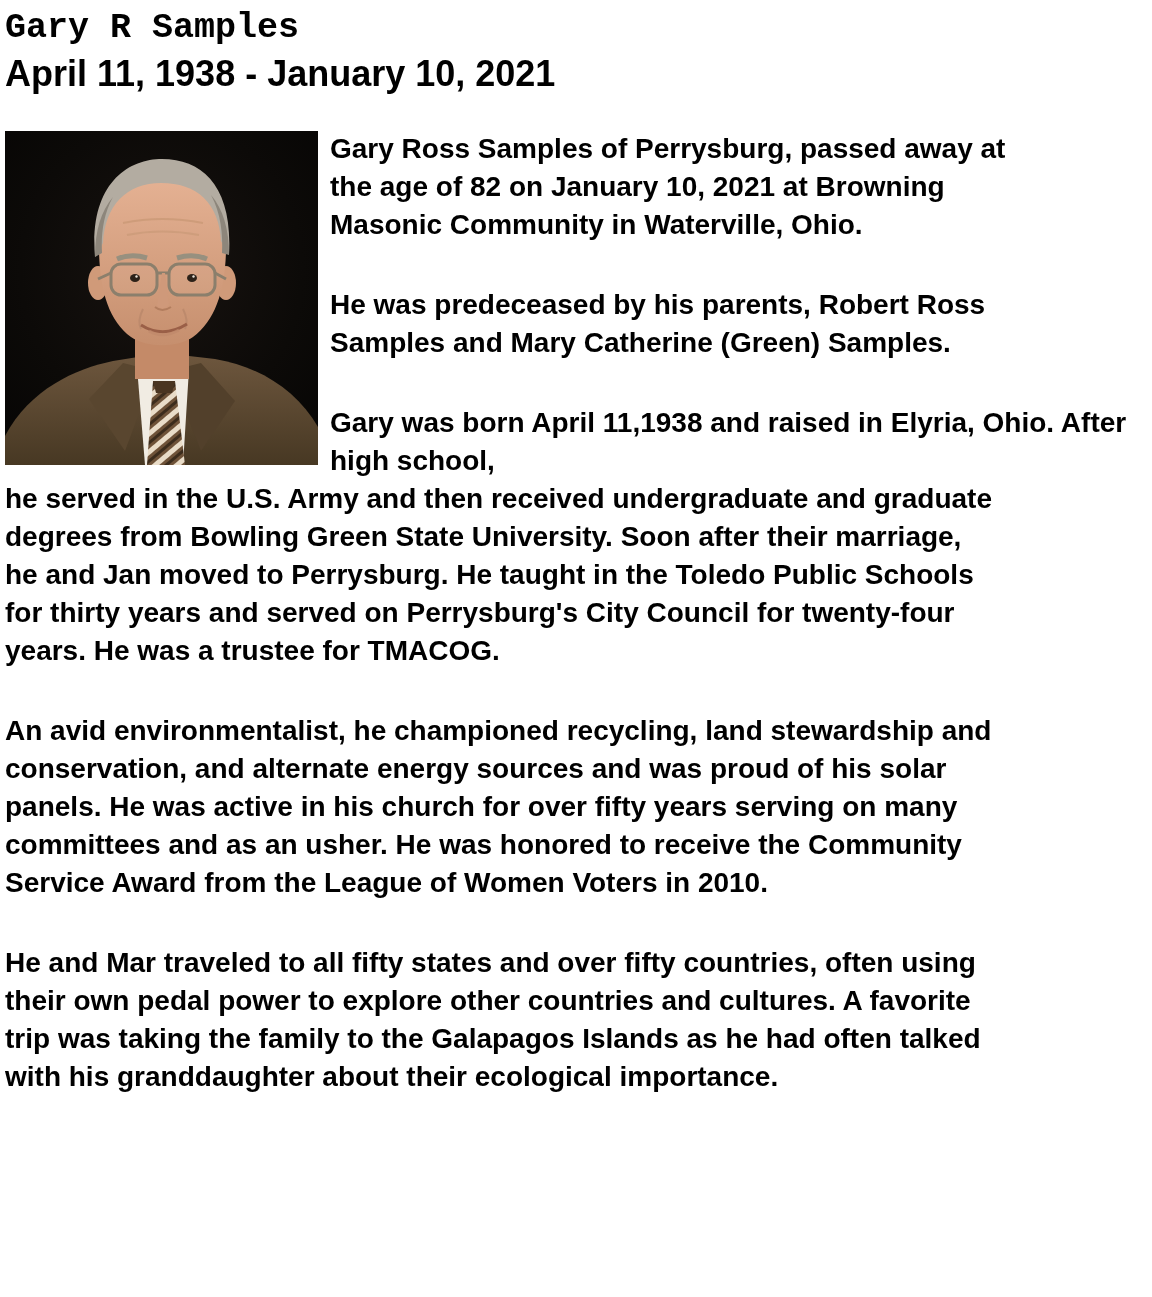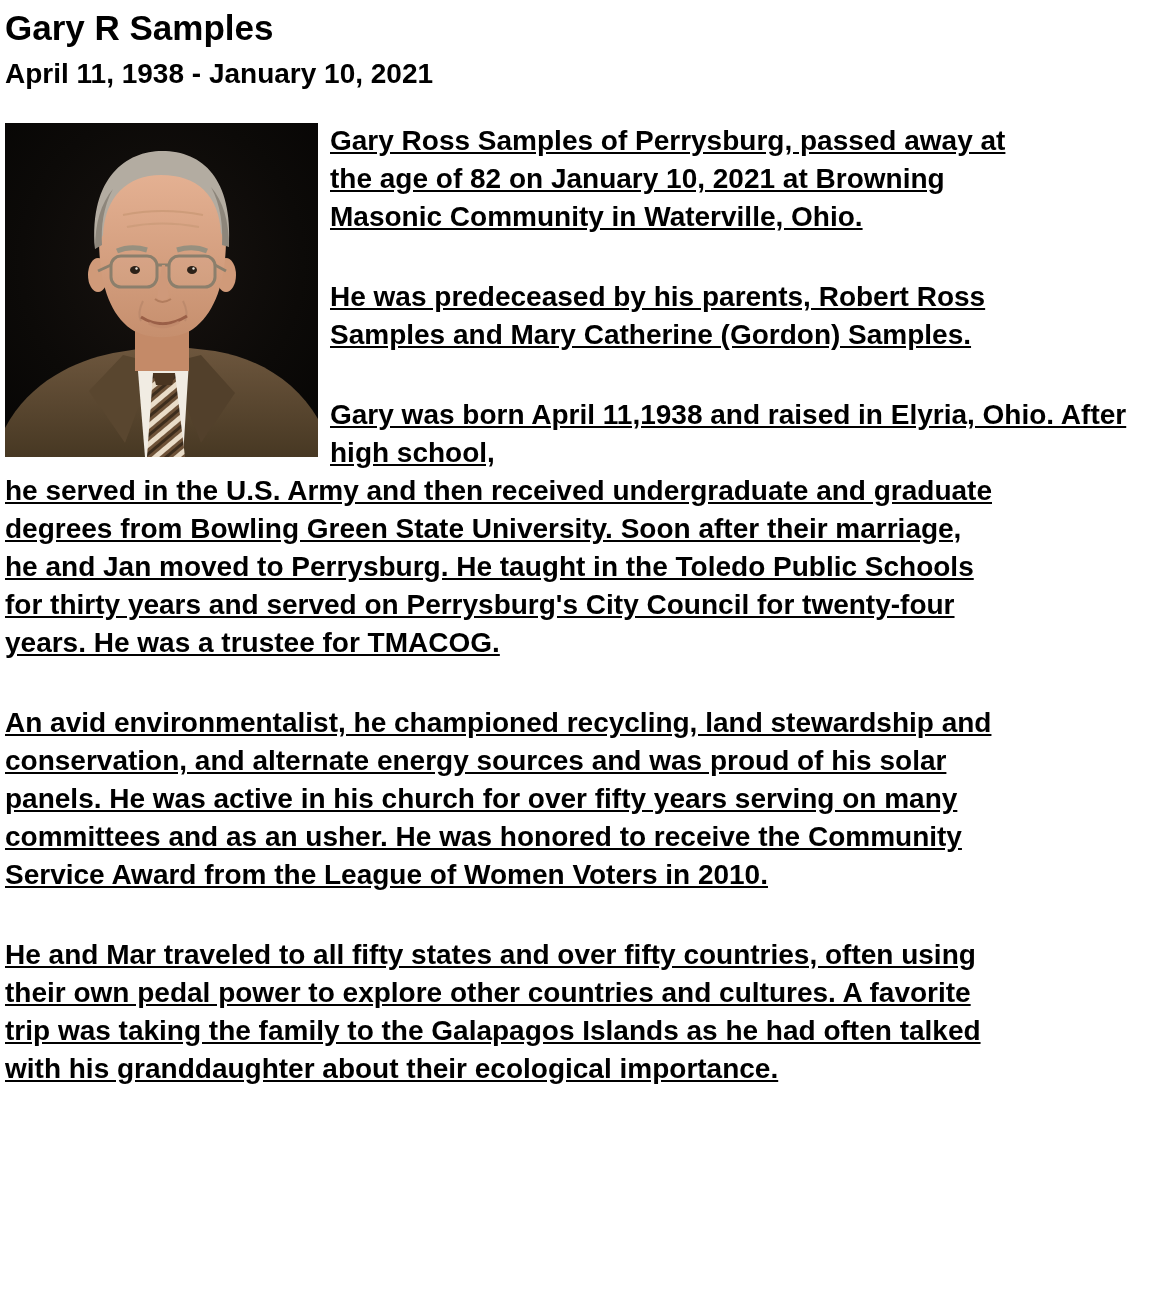--- a/index.html
+++ b/index.html
@@ -15,29 +15,29 @@
     font-weight: 700;
     color: #000000;
     padding: 8px 8px 0 5px;
     box-sizing: border-box;
   }
   h1.obit-name {
     font-size: 35px;
     line-height: 40px;
     margin: 0 0 10px 0;
     letter-spacing: 0;
+    font-family: Liberation Mono, monospace;
   }
   p.obit-dates {
-    font-size: 28px;
+    font-size: 36px;
     line-height: 32px;
     margin: 0;
   }
   .obit-body {
-    margin-top: 32px;
-    text-decoration: underline;
+    margin-top: 40px;
   }
   figure.portrait {
     float: left;
     width: 313px;
     height: 334px;
     margin: 1px 12px 8px 0;
     padding: 0;
     background: #0b0a09;
   }
   figure.portrait svg {
@@ -136,21 +136,21 @@
       <path d="M136,194 Q158,208 182,193" stroke="#9a English5f47" stroke-width="0" fill="none"></path>
       <path d="M136,194 Q158,208 182,193" stroke="#9a5f47" stroke-width="3" fill="none"></path>
       <path d="M144,200 Q158,208 174,199" stroke="#c18a6b" stroke-width="3" fill="none" opacity="0.8"></path>
     </svg>
   </figure>
 
   <p>Gary Ross Samples of Perrysburg, passed away at
 the age of 82 on January 10, 2021 at Browning
 Masonic Community in Waterville, Ohio.</p>
   <p>He was predeceased by his parents, Robert Ross
-Samples and Mary Catherine (Gordon) Samples.</p>
+Samples and Mary Catherine (Green) Samples.</p>
   <p>Gary was born April 11,1938 and raised in Elyria, Ohio. After high school,
 he served in the U.S. Army and then received undergraduate and graduate
 degrees from Bowling Green State University. Soon after their marriage,
 he and Jan moved to Perrysburg. He taught in the Toledo Public Schools
 for thirty years and served on Perrysburg's City Council for twenty-four
 years. He was a trustee for TMACOG.</p>
   <p>An avid environmentalist, he championed recycling, land stewardship and
 conservation, and alternate energy sources and was proud of his solar
 panels. He was active in his church for over fifty years serving on many
 committees and as an usher. He was honored to receive the Community

